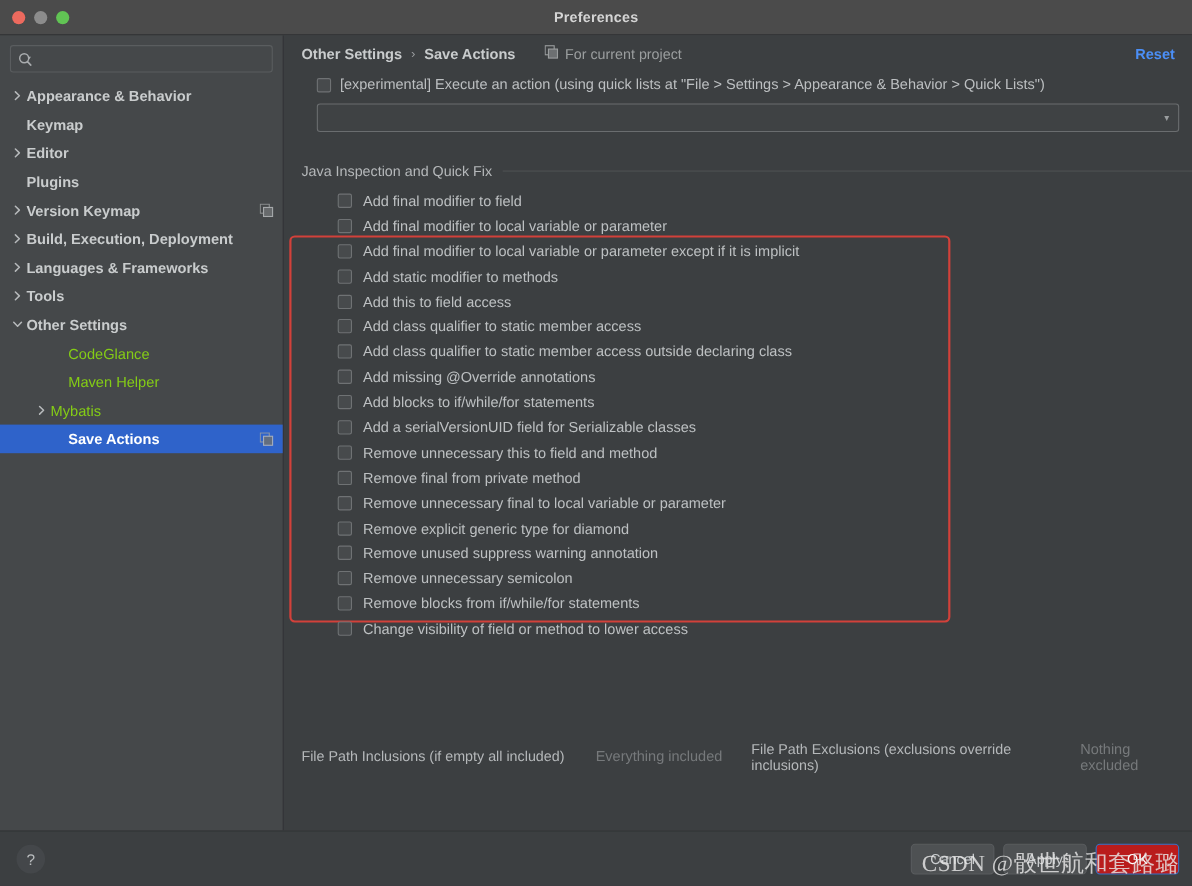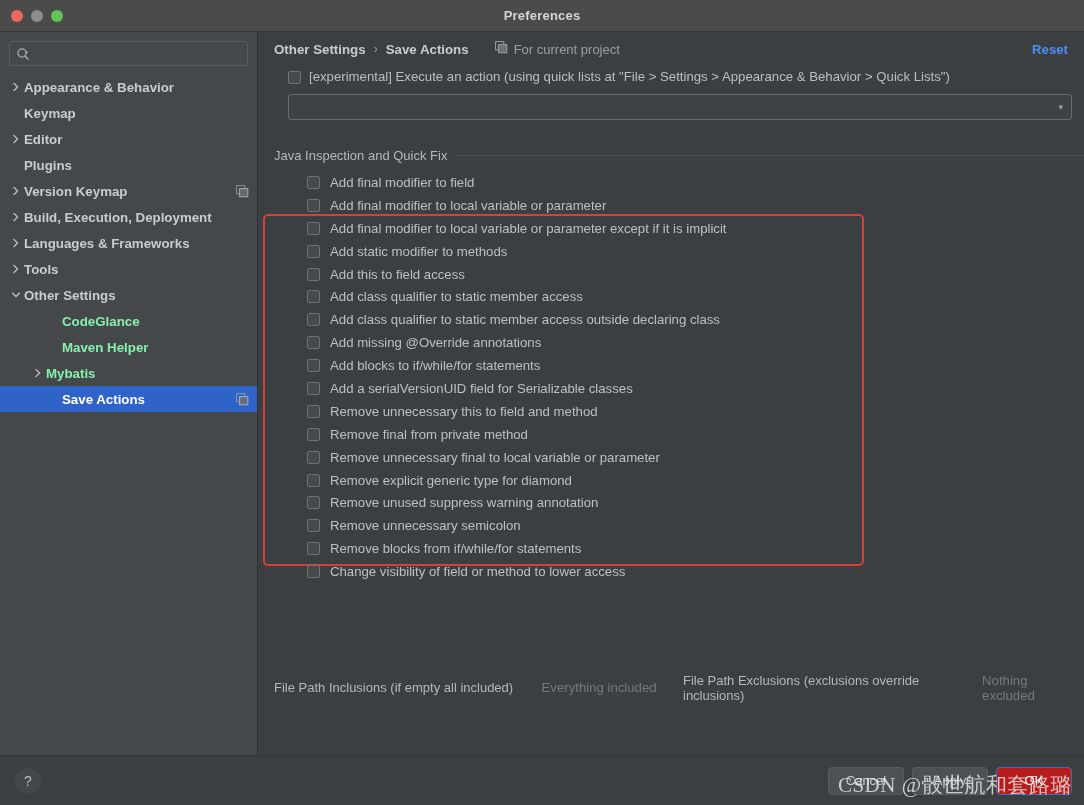--- a/index.html
+++ b/index.html
@@ -76,21 +76,21 @@
     color: #bfc2c4; padding-right: 8px; position: relative;
     box-sizing: border-box;
   }
   .tree-item .arrow {
     width: 16px; flex: 0 0 16px; display:flex; align-items:center; justify-content:center;
     color: #b6b9bb;
   }
   .tree-item .arrow svg { display:block; }
   .tree-item .lbl { white-space: nowrap; }
   .tree-item.bold .lbl { font-weight: bold; color: #c9cccd; }
-  .tree-item.child .lbl { color: #86efac; font-weight: bold; }
+  .tree-item.child .lbl { color: #84cc16; font-weight: normal; }
   .tree-item .spacer-icon { margin-left: auto; opacity: .85; display:flex; }
   .tree-item.selected { background: #2f63ca; }
   .tree-item.selected .lbl { color: #ffffff; font-weight: bold; }
 
   .lvl0 { padding-left: 8px; }
   .lvl1i { padding-left: 46px; }
   .lvl1a { padding-left: 30px; }
 
   
   .content {

